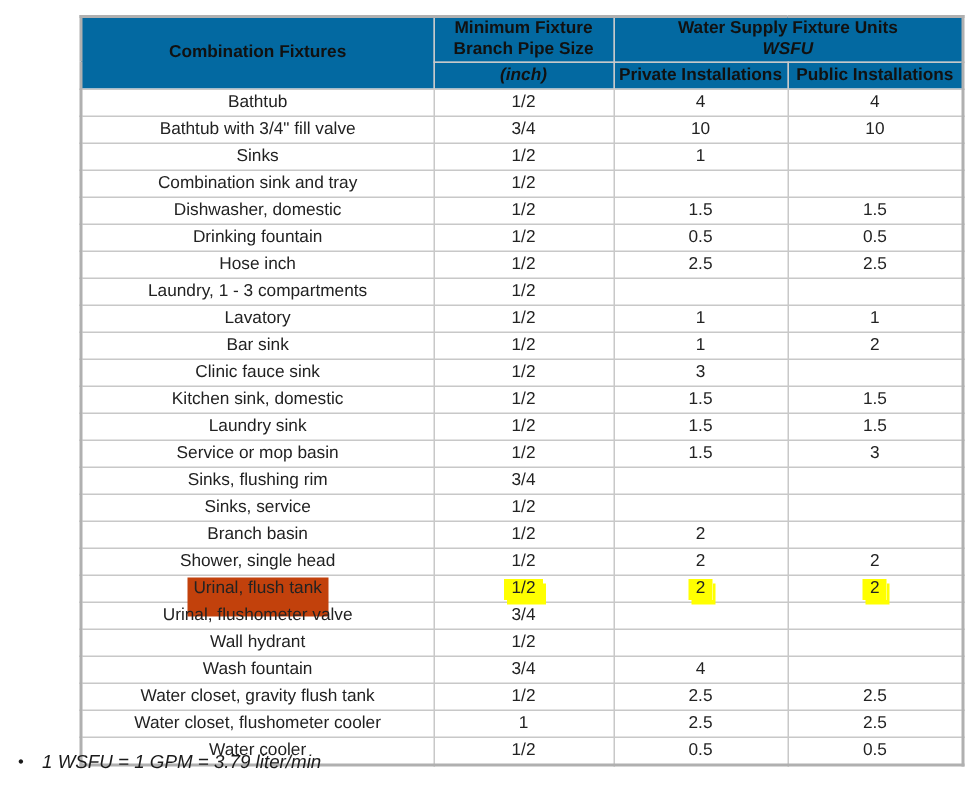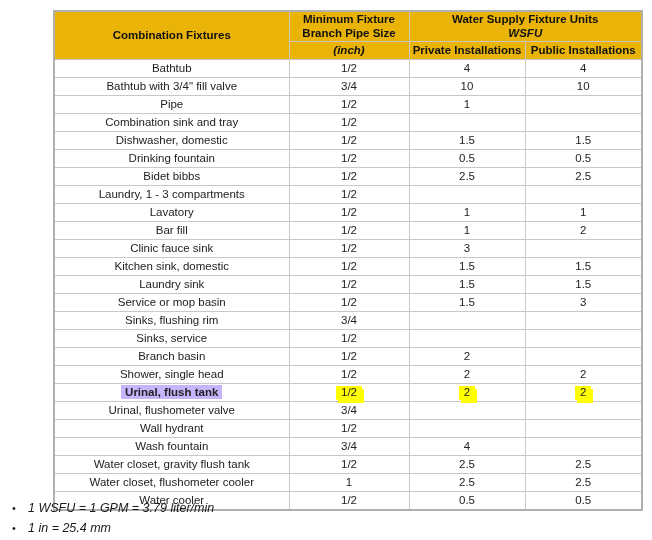--- a/index.html
+++ b/index.html
@@ -43,21 +43,21 @@
     line-height: 1.25;
     padding: 0;
     height: 17px;
     text-align: center;
     vertical-align: middle;
     color: #222222;
     font-weight: normal;
   }
 
   table.wsfu thead th {
-    background: #eab308;
+    background: #0369a1;
     font-weight: bold;
     color: #111111;
   }
 
   th.hd-fixture,
   th.hd-pipe,
   th.hd-wsfu {
     height: 38px;
     padding: 2px 4px;
   }
@@ -81,24 +81,23 @@
   }
 
   td.cell-fixture,
   td.cell-pipe,
   td.cell-private,
   td.cell-public {
     height: 17.3px;
   }
 
   .hl {
-    background: #c4b5fd;
-    padding: 1px 4px 1px 4px;
+    background: #c2410c;
+    padding: 1px 4px 13px 4px;
     box-decoration-break: clone;
-    font-weight: bold;
   }
 
   .hl-num {
     background: #ffff00;
     padding: 0 5px 2px 5px;
     box-shadow: 2px 3px 0 0 #ffff00;
   }
 
   #notes {
     position: absolute;
@@ -158,21 +157,21 @@
           <td class="cell-private">4</td>
           <td class="cell-public">4</td>
         </tr>
         <tr>
           <td class="cell-fixture">Bathtub with 3/4" fill valve</td>
           <td class="cell-pipe">3/4</td>
           <td class="cell-private">10</td>
           <td class="cell-public">10</td>
         </tr>
         <tr>
-          <td class="cell-fixture">Pipe</td>
+          <td class="cell-fixture">Sinks</td>
           <td class="cell-pipe">1/2</td>
           <td class="cell-private">1</td>
           <td class="cell-public"></td>
         </tr>
         <tr>
           <td class="cell-fixture">Combination sink and tray</td>
           <td class="cell-pipe">1/2</td>
           <td class="cell-private"></td>
           <td class="cell-public"></td>
         </tr>
@@ -182,39 +181,39 @@
           <td class="cell-private">1.5</td>
           <td class="cell-public">1.5</td>
         </tr>
         <tr>
           <td class="cell-fixture">Drinking fountain</td>
           <td class="cell-pipe">1/2</td>
           <td class="cell-private">0.5</td>
           <td class="cell-public">0.5</td>
         </tr>
         <tr>
-          <td class="cell-fixture">Bidet bibbs</td>
+          <td class="cell-fixture">Hose inch</td>
           <td class="cell-pipe">1/2</td>
           <td class="cell-private">2.5</td>
           <td class="cell-public">2.5</td>
         </tr>
         <tr>
           <td class="cell-fixture">Laundry, 1 - 3 compartments</td>
           <td class="cell-pipe">1/2</td>
           <td class="cell-private"></td>
           <td class="cell-public"></td>
         </tr>
         <tr>
           <td class="cell-fixture">Lavatory</td>
           <td class="cell-pipe">1/2</td>
           <td class="cell-private">1</td>
           <td class="cell-public">1</td>
         </tr>
         <tr>
-          <td class="cell-fixture">Bar fill</td>
+          <td class="cell-fixture">Bar sink</td>
           <td class="cell-pipe">1/2</td>
           <td class="cell-private">1</td>
           <td class="cell-public">2</td>
         </tr>
         <tr>
           <td class="cell-fixture">Clinic fauce sink</td>
           <td class="cell-pipe">1/2</td>
           <td class="cell-private">3</td>
           <td class="cell-public"></td>
         </tr>
@@ -301,14 +300,13 @@
           <td class="cell-pipe">1/2</td>
           <td class="cell-private">0.5</td>
           <td class="cell-public">0.5</td>
         </tr>
       </tbody>
   </table>
 </div>
 
 <ul id="notes">
     <li>1 WSFU = 1 GPM = 3.79 liter/min</li>
-    <li>1 in = 25.4 mm</li>
   </ul>
 
 </body></html>

